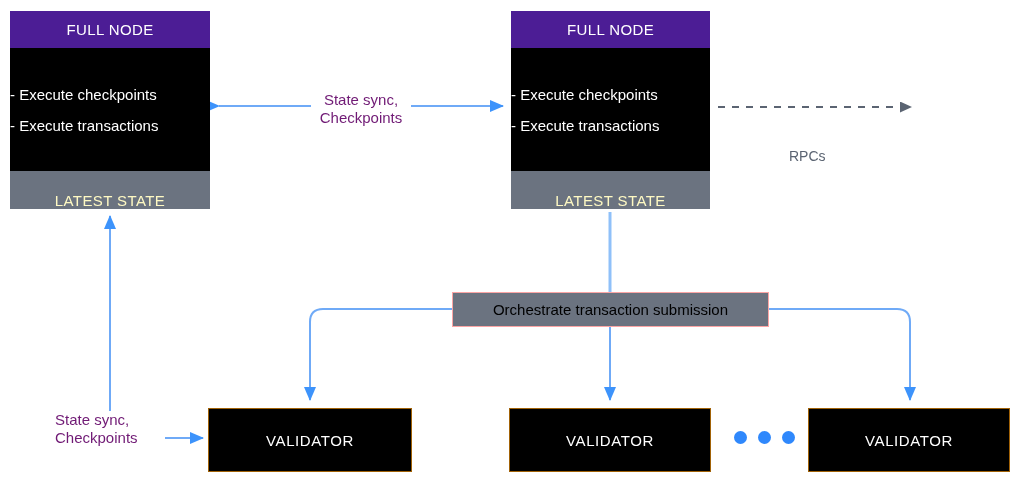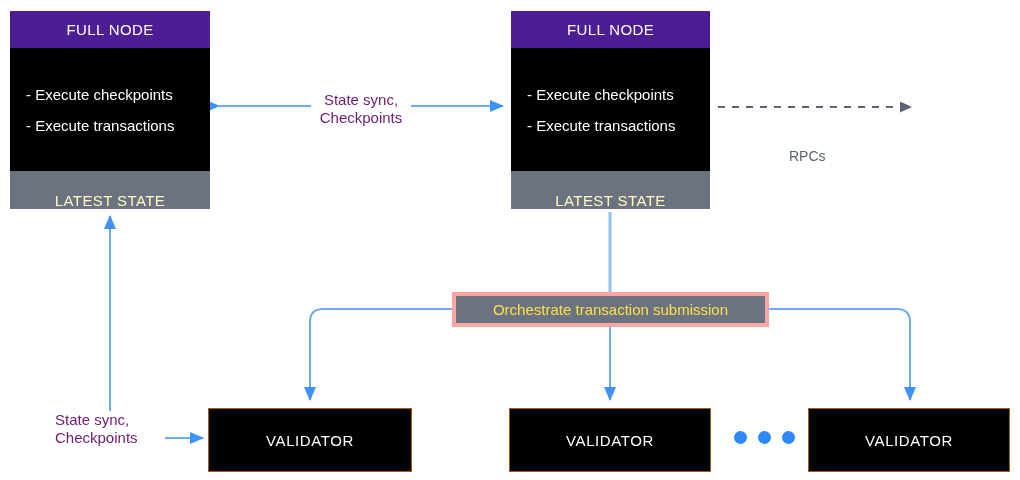--- a/index.html
+++ b/index.html
@@ -38,21 +38,20 @@
     justify-content: center;
   }
   .node-body {
     position: absolute;
     box-sizing: border-box;
     background: #000000;
     color: #ffffff;
     display: flex;
     flex-direction: column;
     justify-content: center;
-    padding-left: 16px;
   }
   .node-body .line {
     font-size: 15px;
     line-height: 1.0;
     margin: 8px 0;
     white-space: nowrap;
   }
   .node-footer {
     position: absolute;
     box-sizing: border-box;
@@ -73,22 +72,22 @@
     font-size: 15px;
     letter-spacing: 0.6px;
     display: flex;
     align-items: center;
     justify-content: center;
   }
   .orchestrate-box {
     position: absolute;
     box-sizing: border-box;
     background: #6b7380;
-    border: 4px solid #fca5a5;
-    color: #fde047;
+    border: 1px solid #fca5a5;
+    color: #000000;
     font-size: 15px;
     display: flex;
     align-items: center;
     justify-content: center;
     z-index: 3;
   }
   .edge-label {
     position: absolute;
     color: #701a75;
     font-size: 15px;

